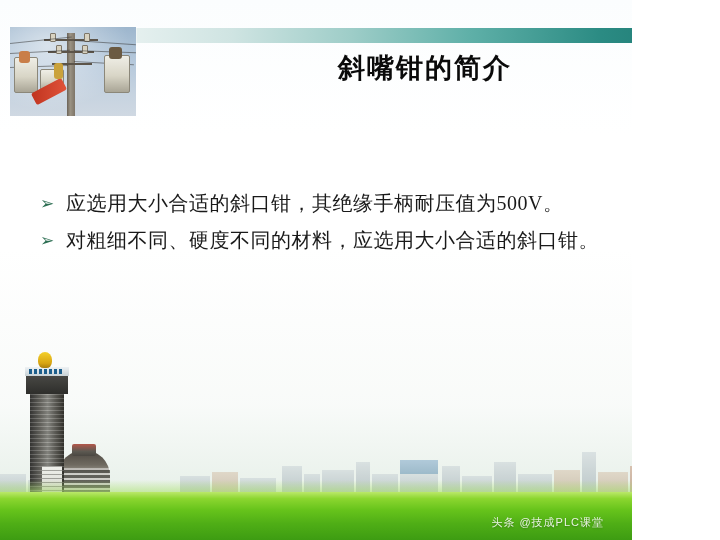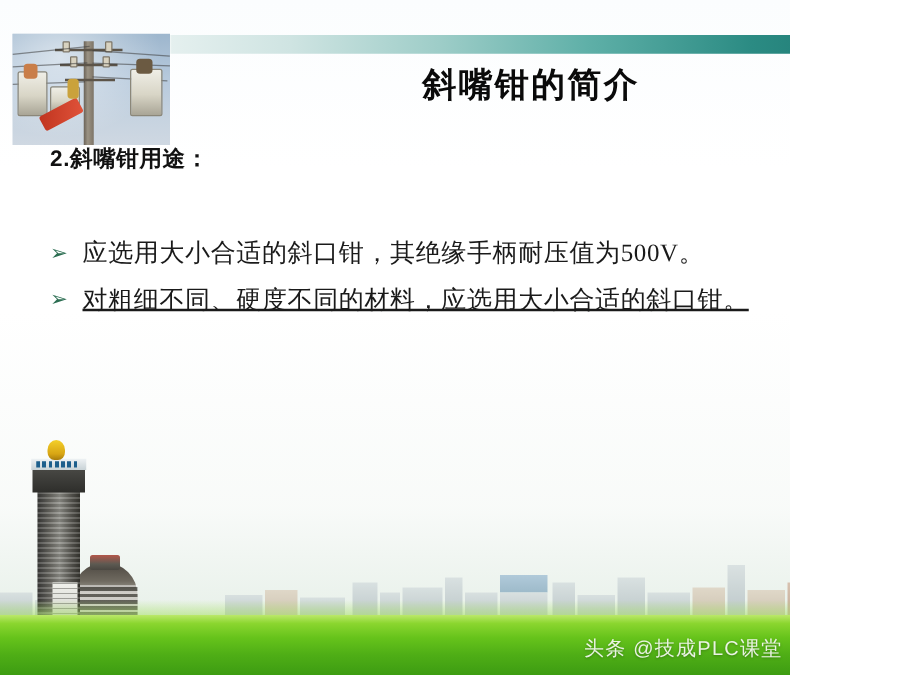--- a/index.html
+++ b/index.html
@@ -164,21 +164,20 @@
     line-height: 37px;
     color: #2c6e52;
     font-size: 17px;
     font-family: "DejaVu Sans", sans-serif;
   }
   .bullet .txt {
     display: block;
   }
   .bullet-2 .txt {
     max-width: 636px;
-    text-decoration: underline;
   }
 
   
   .grass {
     position: absolute;
     left: 0;
     bottom: 0;
     width: 720px;
     height: 48px;
     background: linear-gradient(180deg,
@@ -307,23 +306,23 @@
     background: linear-gradient(180deg, #f0f1ec 0%, #d3d4cd 60%, #b9bab2 100%);
   }
   .tower .low-block-lines {
     position: absolute;
     inset: 0;
     background: repeating-linear-gradient(180deg, rgba(90,90,85,0.5) 0 1px, rgba(0,0,0,0) 1px 4px);
   }
 
   .watermark {
     position: absolute;
-    right: 6px;
+    right: 28px;
     bottom: 10px;
-    font-size: 16px;
+    font-size: 11px;
     color: rgba(255,255,255,0.88);
     font-family: "Liberation Sans", "DejaVu Sans", sans-serif;
     letter-spacing: 1px;
     text-shadow: 0 1px 2px rgba(0,0,0,0.28);
     white-space: nowrap;
   }
 </style>
 </head>
 <body>
 
@@ -363,21 +362,20 @@
 
     <div class="bucket" style="left:30px; top:42px; width:22px; height:20px;"></div>
 
     <div class="bucket" style="left:94px; top:28px; width:24px; height:36px;"></div>
     <div class="worker" style="left:99px; top:20px; width:13px; height:12px; background:#6b5a42;"></div>
 
     <div class="red-rig" style="left:22px; top:58px; width:34px; height:13px;"></div>
     <div class="worker" style="left:44px; top:36px; width:9px; height:16px; background:#caa23c;"></div>
   </div>
 
-  <div class="subhead">2.斜嘴钳用途：</div>
 
   <div class="bullets">
     <div class="bullet bullet-1">
       <span class="marker">➢</span>
       <span class="txt">应选用大小合适的斜口钳，其绝缘手柄耐压值为500V。</span>
     </div>
     <div class="bullet bullet-2">
       <span class="marker">➢</span>
       <span class="txt">对粗细不同、硬度不同的材料，应选用大小合适的斜口钳。</span>
     </div>

